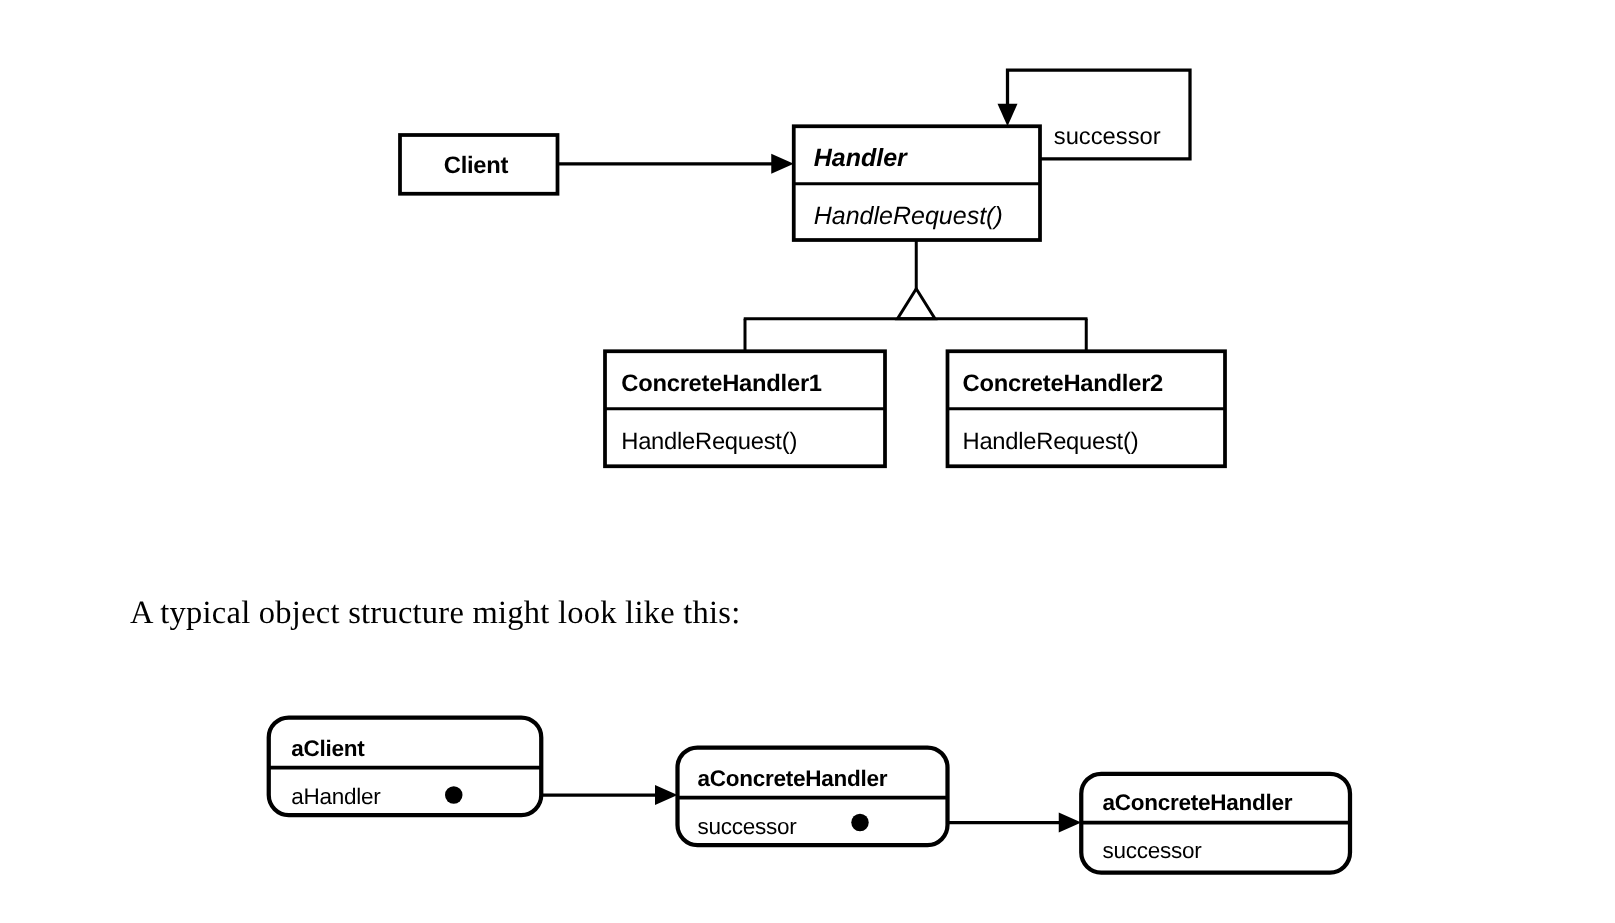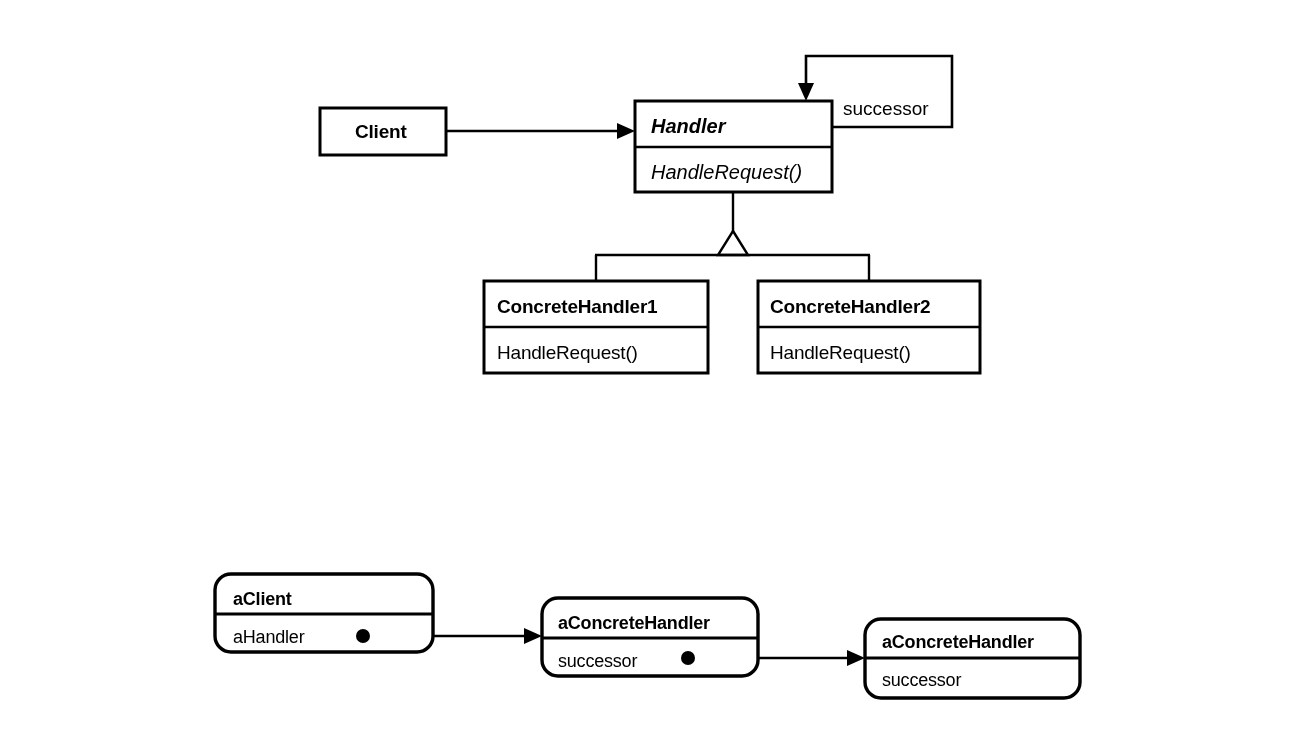--- a/index.html
+++ b/index.html
@@ -209,14 +209,15 @@
       <g>
         <rect class="obj-box" x="865" y="619" width="215" height="79" rx="16" ry="16"></rect>
         <line class="obj-divider" x1="865" y1="658" x2="1080" y2="658"></line>
         <text class="t-obj-title" x="882" y="648">aConcreteHandler</text>
         <text class="t-obj-attr" x="882" y="686">successor</text>
       </g>
 
     </g>
   </svg>
 
+  <div class="prose">A typical object structure might look like this:</div>
 
 </div>
 
 </body></html>

